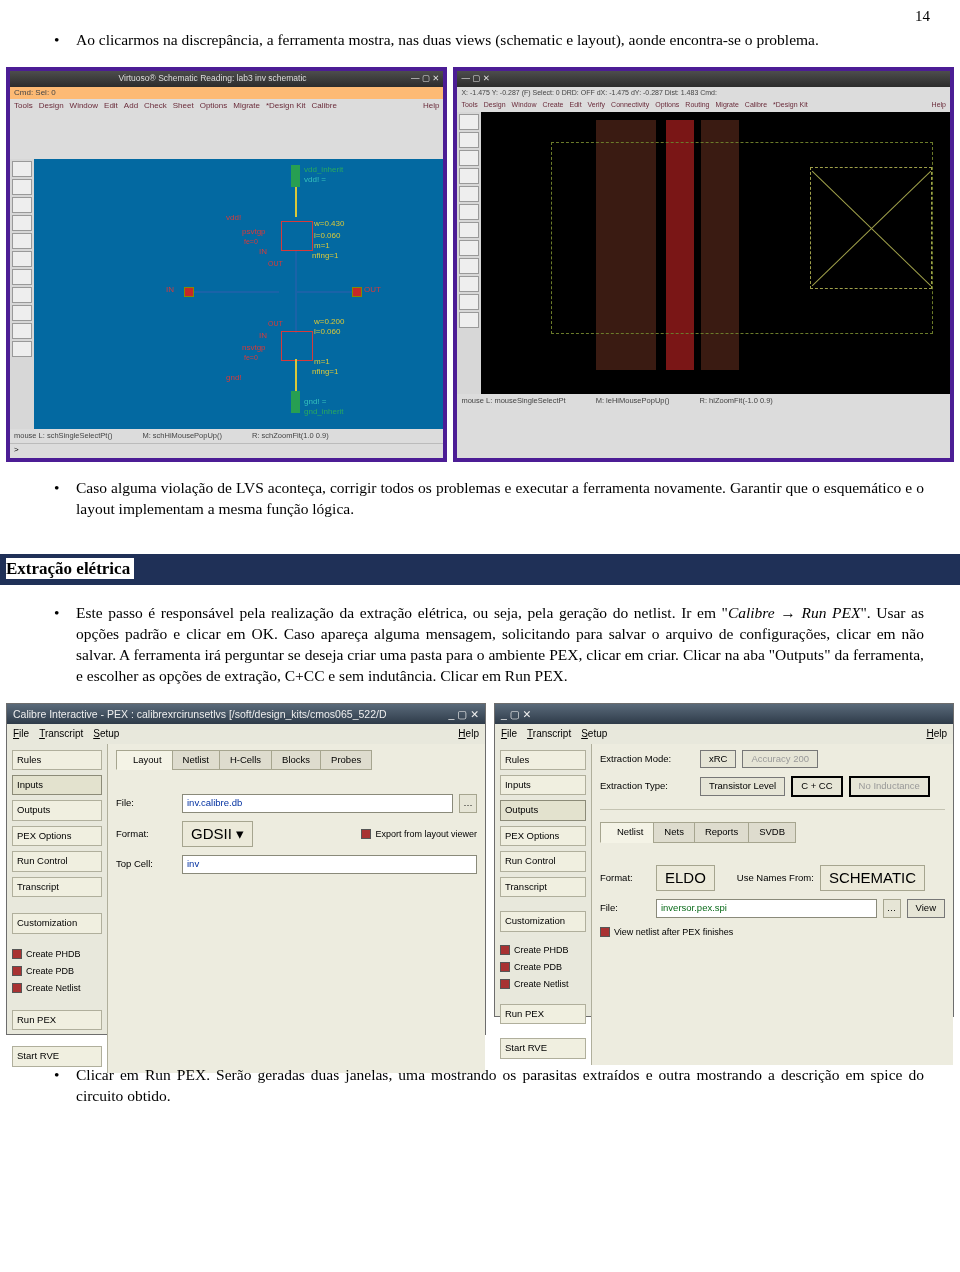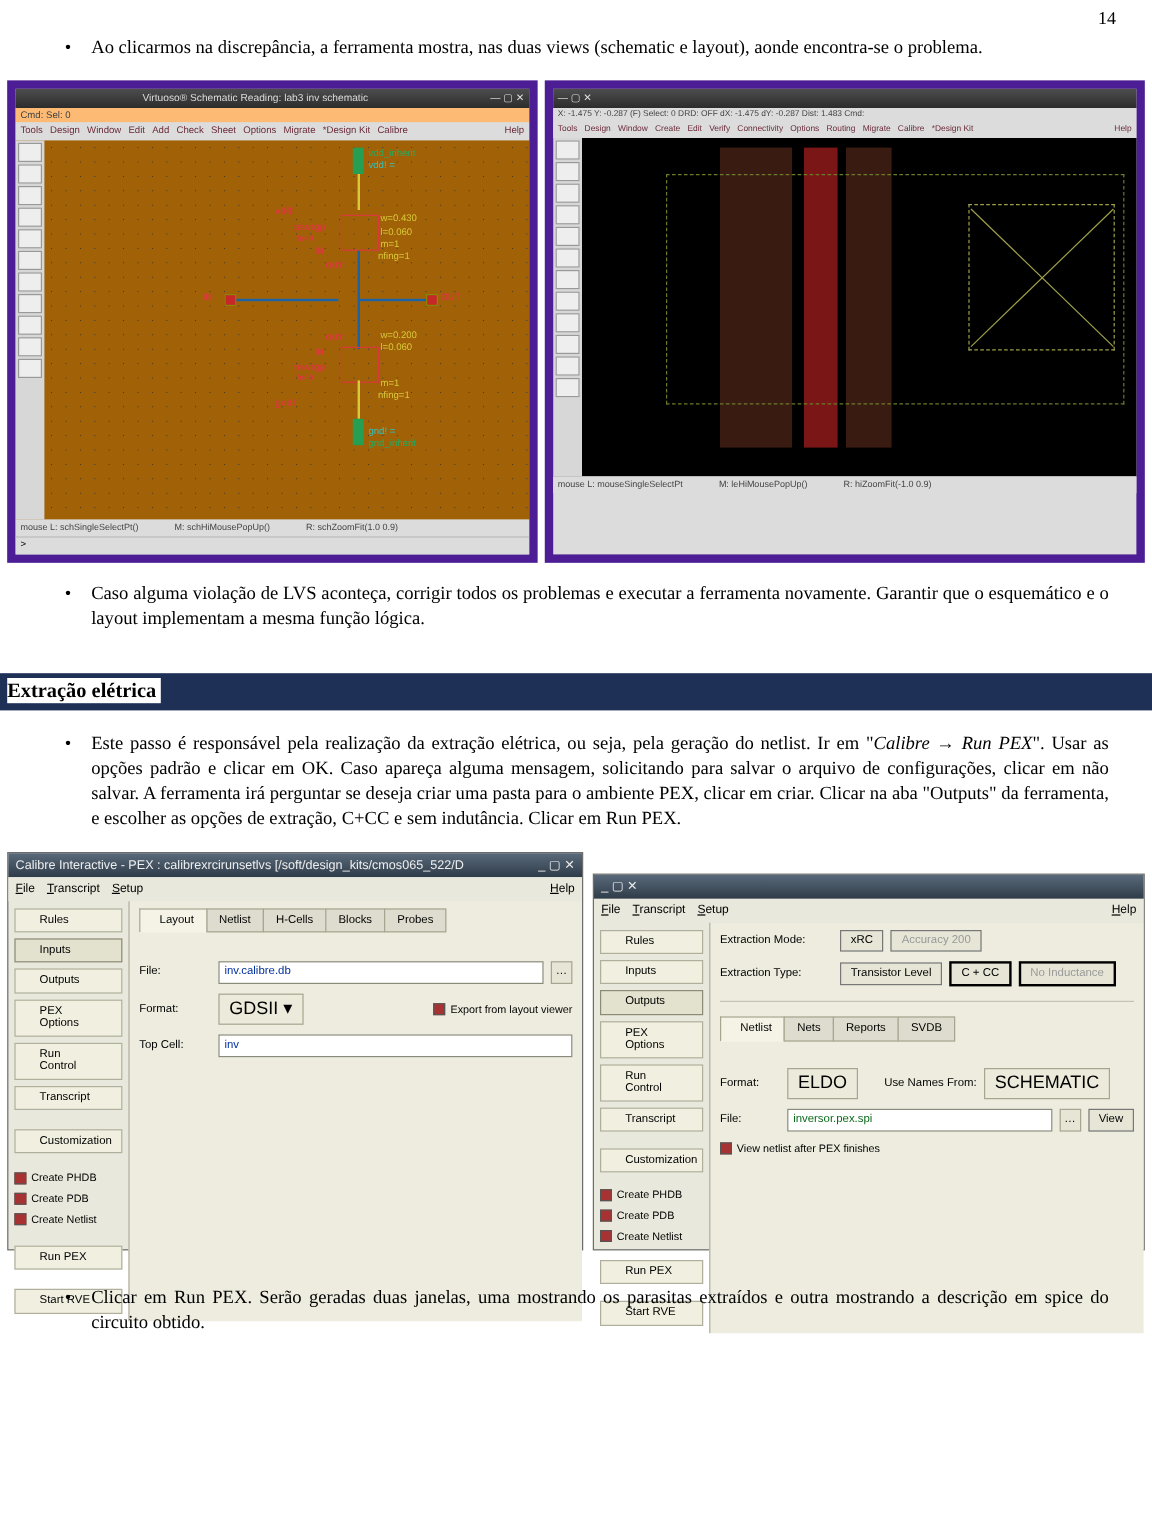--- a/index.html
+++ b/index.html
@@ -44,21 +44,21 @@
     font-weight: bold;
   }
 
   
   .virtuoso-row {
     display: flex;
     gap: 6px;
     padding: 0 6px;
   }
   .v-win {
-    border: 7px solid #4c1d95;
+    border: 4px solid #4c1d95;
     font-family: "Helvetica", Arial, sans-serif;
     font-size: 8px;
     background: #dcdcdc;
   }
   .v-title {
     background: linear-gradient(#4d4d4d, #2c2c2c);
     color: #ddd;
     padding: 2px 4px;
     display: flex;
     justify-content: space-between;
@@ -67,23 +67,24 @@
   .v-menubar {
     background: #dcdcdc;
     color: #6a2b3a;
     padding: 2px 4px;
     display: flex;
     gap: 6px;
     font-size: 8px;
   }
   .v-menubar .help { margin-left: auto; }
   .v-sch-canvas {
-    background: #a16207;
-    height: 316px;
-    display: flex;
+    background: #0369a1;
+    height: 270px;
+    display: flex;
+    margin-top: 45px;
   }
   .v-toolcol {
     width: 20px;
     background: #d7d7d7;
     display: flex;
     flex-direction: column;
     gap: 2px;
     padding: 2px 2px;
   }
   .tbtn {
@@ -91,21 +92,21 @@
     background: #eee;
     border: 1px solid #999;
   }
   .sch-area {
     flex: 1;
     position: relative;
     background-image: radial-gradient(circle, #333 0.5px, transparent 0.5px);
     background-size: 12px 12px;
   }
   .sch-label { position: absolute; font-size: 8px; }
-  .red-txt   { color: #d83a3a; font-weight: bold; }
+  .red-txt   { color: #d83a3a; }
   .grn-txt   { color: #29a95f; }
   .cy-txt    { color: #35c0bb; }
   .yel-txt   { color: #d9c83a; }
   .sch-rect  { position: absolute; background: #279f52; }
   .sch-trace { position: absolute; background: #1a63a8; }
   .sch-ylw   { position: absolute; background: #d9c83a; }
   .pin-red   { position: absolute; width: 8px; height: 8px; background: #c62828; border:1px solid #880; }
 
   .lay-canvas {
     background: #000;
@@ -138,21 +139,20 @@
     font-size: 7.5px;
     display: flex;
     gap: 30px;
   }
 
   
   .calibre-row {
     display: flex;
     gap: 8px;
     padding: 0 6px 4px 6px;
-    align-items: flex-end;
   }
   .c-win {
     border: 1px solid #6d6d6d;
     background: #e8e8dc;
     font-family: "Helvetica", Arial, sans-serif;
     font-size: 10px;
     display: flex;
     flex-direction: column;
   }
   .c-title {
@@ -174,21 +174,21 @@
   .c-menubar span::first-letter { text-decoration: underline; }
   .c-body { display: flex; flex: 1; }
   .c-side {
     width: 90px;
     padding: 6px 5px;
     display: flex;
     flex-direction: column;
     gap: 5px;
   }
   .c-btn {
-    padding: 4px 20px;
+    padding: 4px 4px;
     background: #f0efe0;
     border: 1px solid #b0af9c;
     font-size: 9.5px;
     text-align: left;
     line-height: 1.1;
   }
   .c-btn.sel { background: #e3e2ce; border-color: #8c8b78; }
   .c-chk { font-size: 9px; display: flex; align-items: center; gap: 4px; }
   .c-chk .box { width: 8px; height: 8px; border: 1px solid #555; background: #a83232; }
   .c-main {

